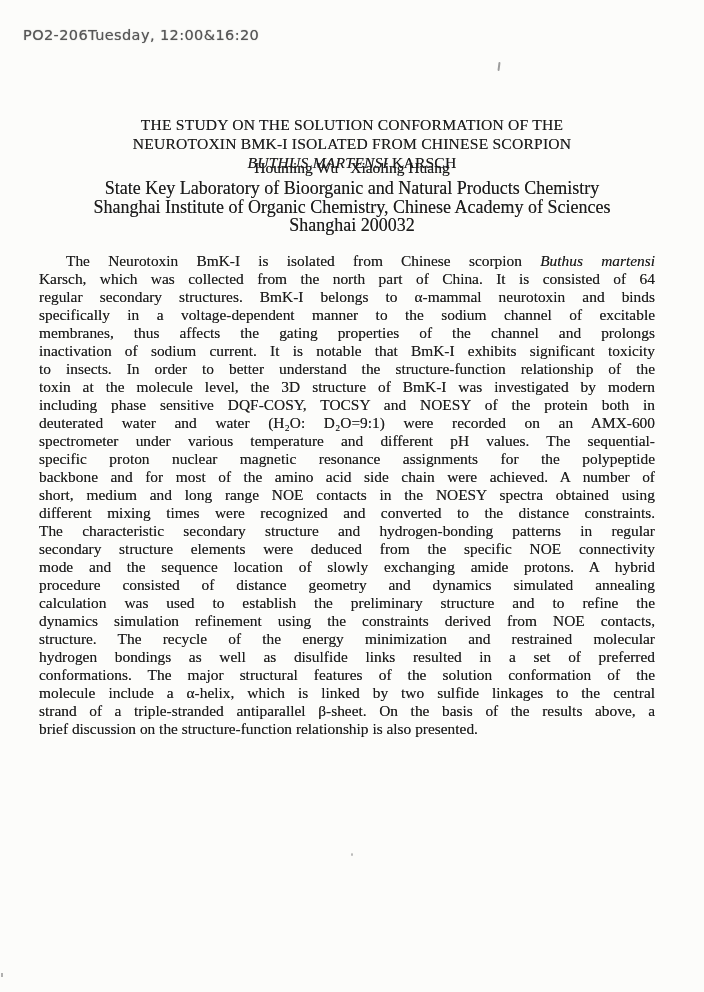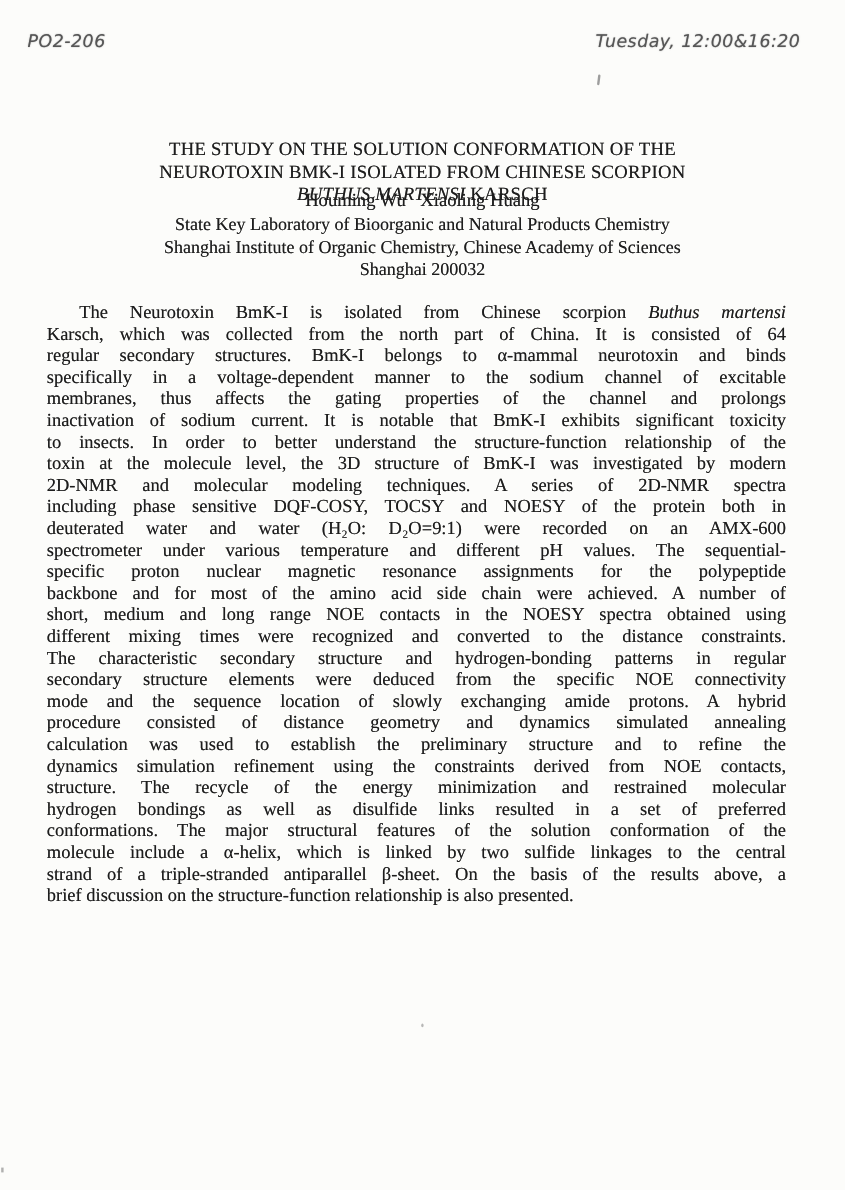--- a/index.html
+++ b/index.html
@@ -10,27 +10,26 @@
     background: #fcfcfa;
     font-family: "Liberation Serif", "DejaVu Serif", serif;
     color: #1d1d1d;
     overflow: hidden;
   }
   .ink { text-shadow: 0 0 0.45px rgba(10,10,10,0.6); }
   .header {
     position: absolute;
     top: 27px; left: 23px; right: 37px;
     display: flex;
-    justify-content: space-between;
+    justify-content: flex-start;
     font-family: "DejaVu Sans", "Liberation Sans", sans-serif;
     font-size: 14.5px;
     color: #565656;
     letter-spacing: 0.4px;
     text-shadow: 0 0 1px rgba(95,95,95,0.75);
-    font-style: italic;
   }
   .title {
     position: absolute;
     top: 84px; left: 0; right: 0;
     text-align: center;
     font-size: 15.6px;
     line-height: 19px;
     letter-spacing: 0.2px;
     margin-top: 31px;
   }
@@ -39,21 +38,21 @@
     top: 159px; left: 0; right: 0;
     text-align: center;
     font-size: 15.5px;
   }
   .authors .uline { text-underline-offset: 2.5px; }
   .authors .gap { display: inline-block; width: 12px; }
   .affil {
     position: absolute;
     top: 179px; left: 0; right: 0;
     text-align: center;
-    font-size: 15px;
+    font-size: 18px;
     line-height: 18.6px;
   }
   .abstract {
     position: absolute;
     top: 252px; left: 39px;
     width: 616px;
     font-size: 15.4px;
     line-height: 18px;
   }
   .aline { text-align: justify; text-align-last: justify; }
@@ -92,21 +91,20 @@
 
   <div class="abstract ink" id="abstract">
       <div class="aline indent">The Neurotoxin BmK-I is isolated from Chinese scorpion <i>Buthus martensi</i></div>
       <div class="aline">Karsch, which was collected from the north part of China. It is consisted of 64</div>
       <div class="aline">regular secondary structures. BmK-I belongs to α-mammal neurotoxin and binds</div>
       <div class="aline">specifically in a voltage-dependent manner to the sodium channel of excitable</div>
       <div class="aline">membranes, thus affects the gating properties of the channel and prolongs</div>
       <div class="aline">inactivation of sodium current. It is notable that BmK-I exhibits significant toxicity</div>
       <div class="aline">to insects. In order to better understand the structure-function relationship of the</div>
       <div class="aline">toxin at the molecule level, the 3D structure of BmK-I was investigated by modern</div>
-      <div class="aline">2D-NMR and molecular modeling techniques. A series of 2D-NMR spectra</div>
       <div class="aline">including phase sensitive DQF-COSY, TOCSY and NOESY of the protein both in</div>
       <div class="aline">deuterated water and water (H₂O: D₂O=9:1) were recorded on an AMX-600</div>
       <div class="aline">spectrometer under various temperature and different pH values. The sequential-</div>
       <div class="aline">specific proton nuclear magnetic resonance assignments for the polypeptide</div>
       <div class="aline">backbone and for most of the amino acid side chain were achieved. A number of</div>
       <div class="aline">short, medium and long range NOE contacts in the NOESY spectra obtained using</div>
       <div class="aline">different mixing times were recognized and converted to the distance constraints.</div>
       <div class="aline">The characteristic secondary structure and hydrogen-bonding patterns in regular</div>
       <div class="aline">secondary structure elements were deduced from the specific NOE connectivity</div>
       <div class="aline">mode and the sequence location of slowly exchanging amide protons. A hybrid</div>

